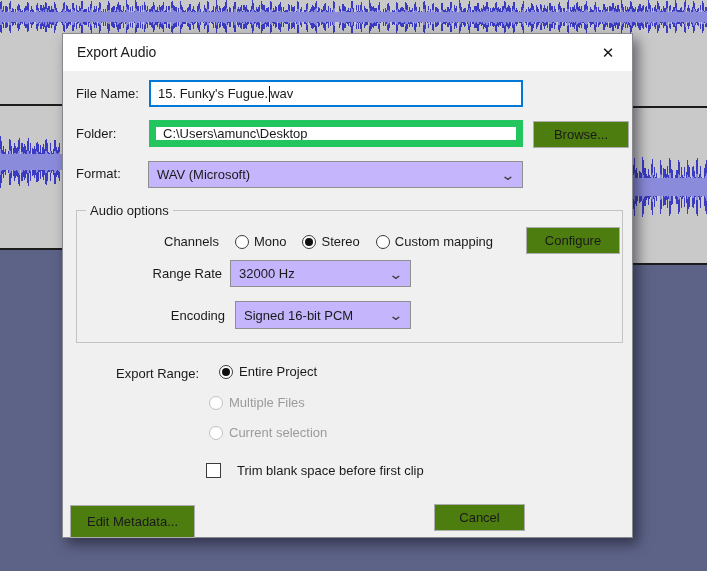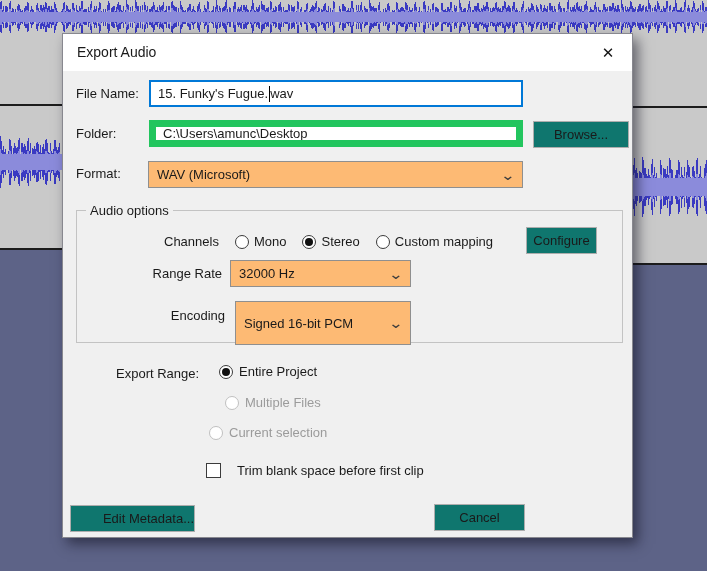--- a/index.html
+++ b/index.html
@@ -25,25 +25,25 @@
   .title { position:absolute; left:14px; top:10px; font-size:14px; }
   .close-x { position:absolute; right:13px; top:8px; width:22px; height:22px;
              font-size:15px; line-height:22px; text-align:center; color:#111; cursor:default; }
 
   .lbl { position:absolute; white-space:nowrap; }
   .textfield { position:absolute; height:27px; background:#ffffff; border:7px solid #22c55e;
                display:flex; align-items:center; padding:0 7px; white-space:nowrap; overflow:hidden; }
   .textfield.focused { border:2px solid var(--accent,#0078d7); }
   .caret { display:inline-block; width:1px; height:16px; background:#000; margin:0 0 0 1px; }
 
-  .btn { position:absolute; background:#0f766e; border:1px solid #adadad;
+  .btn { position:absolute; background:#4d7c0f; border:1px solid #adadad;
          display:flex; align-items:center; justify-content:center; font-size:13px; }
   .btn.default { border:2px solid var(--accent,#0078d7); }
 
-  .combo { position:absolute; height:27px; background:#fdba74; border:1px solid #8f8f8f;
+  .combo { position:absolute; height:27px; background:#c4b5fd; border:1px solid #8f8f8f;
            display:flex; align-items:center; padding:0 8px; white-space:nowrap; overflow:hidden; }
   .combo .chev { margin-left:auto; color:#3d3d3d; font-size:14px; line-height:10px; transform:scaleX(1.3); }
 
   .groupbox { position:absolute; left:13px; top:176px; width:547px; height:133px;
               border:1px solid #c3c3c3; }
   .group-label { position:absolute; left:9px; top:-8px; background:#f0f0f0; padding:0 4px; }
 
   .radio-row { position:absolute; display:flex; align-items:center; gap:6px; white-space:nowrap; }
   .radio { width:14px; height:14px; border-radius:50%; background:#fff; border:1px solid #3b3b3b;
            flex:0 0 auto; }
@@ -130,58 +130,58 @@
         </span>
         <span class="radio-pair">
           <span class="radio checked"></span>
           <span>Stereo</span>
         </span>
         <span class="radio-pair">
           <span class="radio"></span>
           <span>Custom mapping</span>
         </span>
       </div>
-      <div class="btn" style="left:449px;top:16px;width:71px;height:27px;">
+      <div class="btn" style="left:449px;top:16px;width:94px;height:27px;">
         <span>Configure</span>
       </div>
 
       <span class="lbl" style="left:0;top:55px;width:145px;text-align:right;">Range Rate</span>
       <div class="combo" style="left:153px;top:49px;width:181px;">
         <span>32000 Hz</span>
         <span class="chev">⌄</span>
       </div>
 
       <span class="lbl" style="left:0;top:97px;width:148px;text-align:right;">Encoding</span>
-      <div class="combo" style="left:158px;top:90px;width:176px;height:44px;">
+      <div class="combo" style="left:158px;top:90px;width:176px;height:28px;">
         <span>Signed 16-bit PCM</span>
         <span class="chev">⌄</span>
       </div>
     </div>
 
     <span class="lbl" style="left:53px;top:332px;">Export Range:</span>
 
     <div class="radio-row" style="left:156px;top:330px;">
       <span class="radio checked"></span>
       <span>Entire Project</span>
     </div>
-    <div class="radio-row" style="left:162px;top:361px;">
+    <div class="radio-row" style="left:146px;top:361px;">
       <span class="radio disabled"></span>
       <span class="dim">Multiple Files</span>
     </div>
     <div class="radio-row" style="left:146px;top:391px;">
       <span class="radio disabled"></span>
       <span class="dim">Current selection</span>
     </div>
 
     <div class="radio-row" style="left:143px;top:429px;gap:16px;">
       <span class="checkbox"></span>
       <span>Trim blank space before first clip</span>
     </div>
 
-    <div class="btn" style="left:7px;top:471px;width:125px;height:27px;justify-content:flex-end;">
+    <div class="btn" style="left:7px;top:471px;width:125px;height:33px;">
       <span>Edit Metadata...</span>
     </div>
     <div class="btn" style="left:371px;top:470px;width:91px;height:27px;">
       <span>Cancel</span>
     </div>
 
   </div>
 </div>
 
 </body></html>

